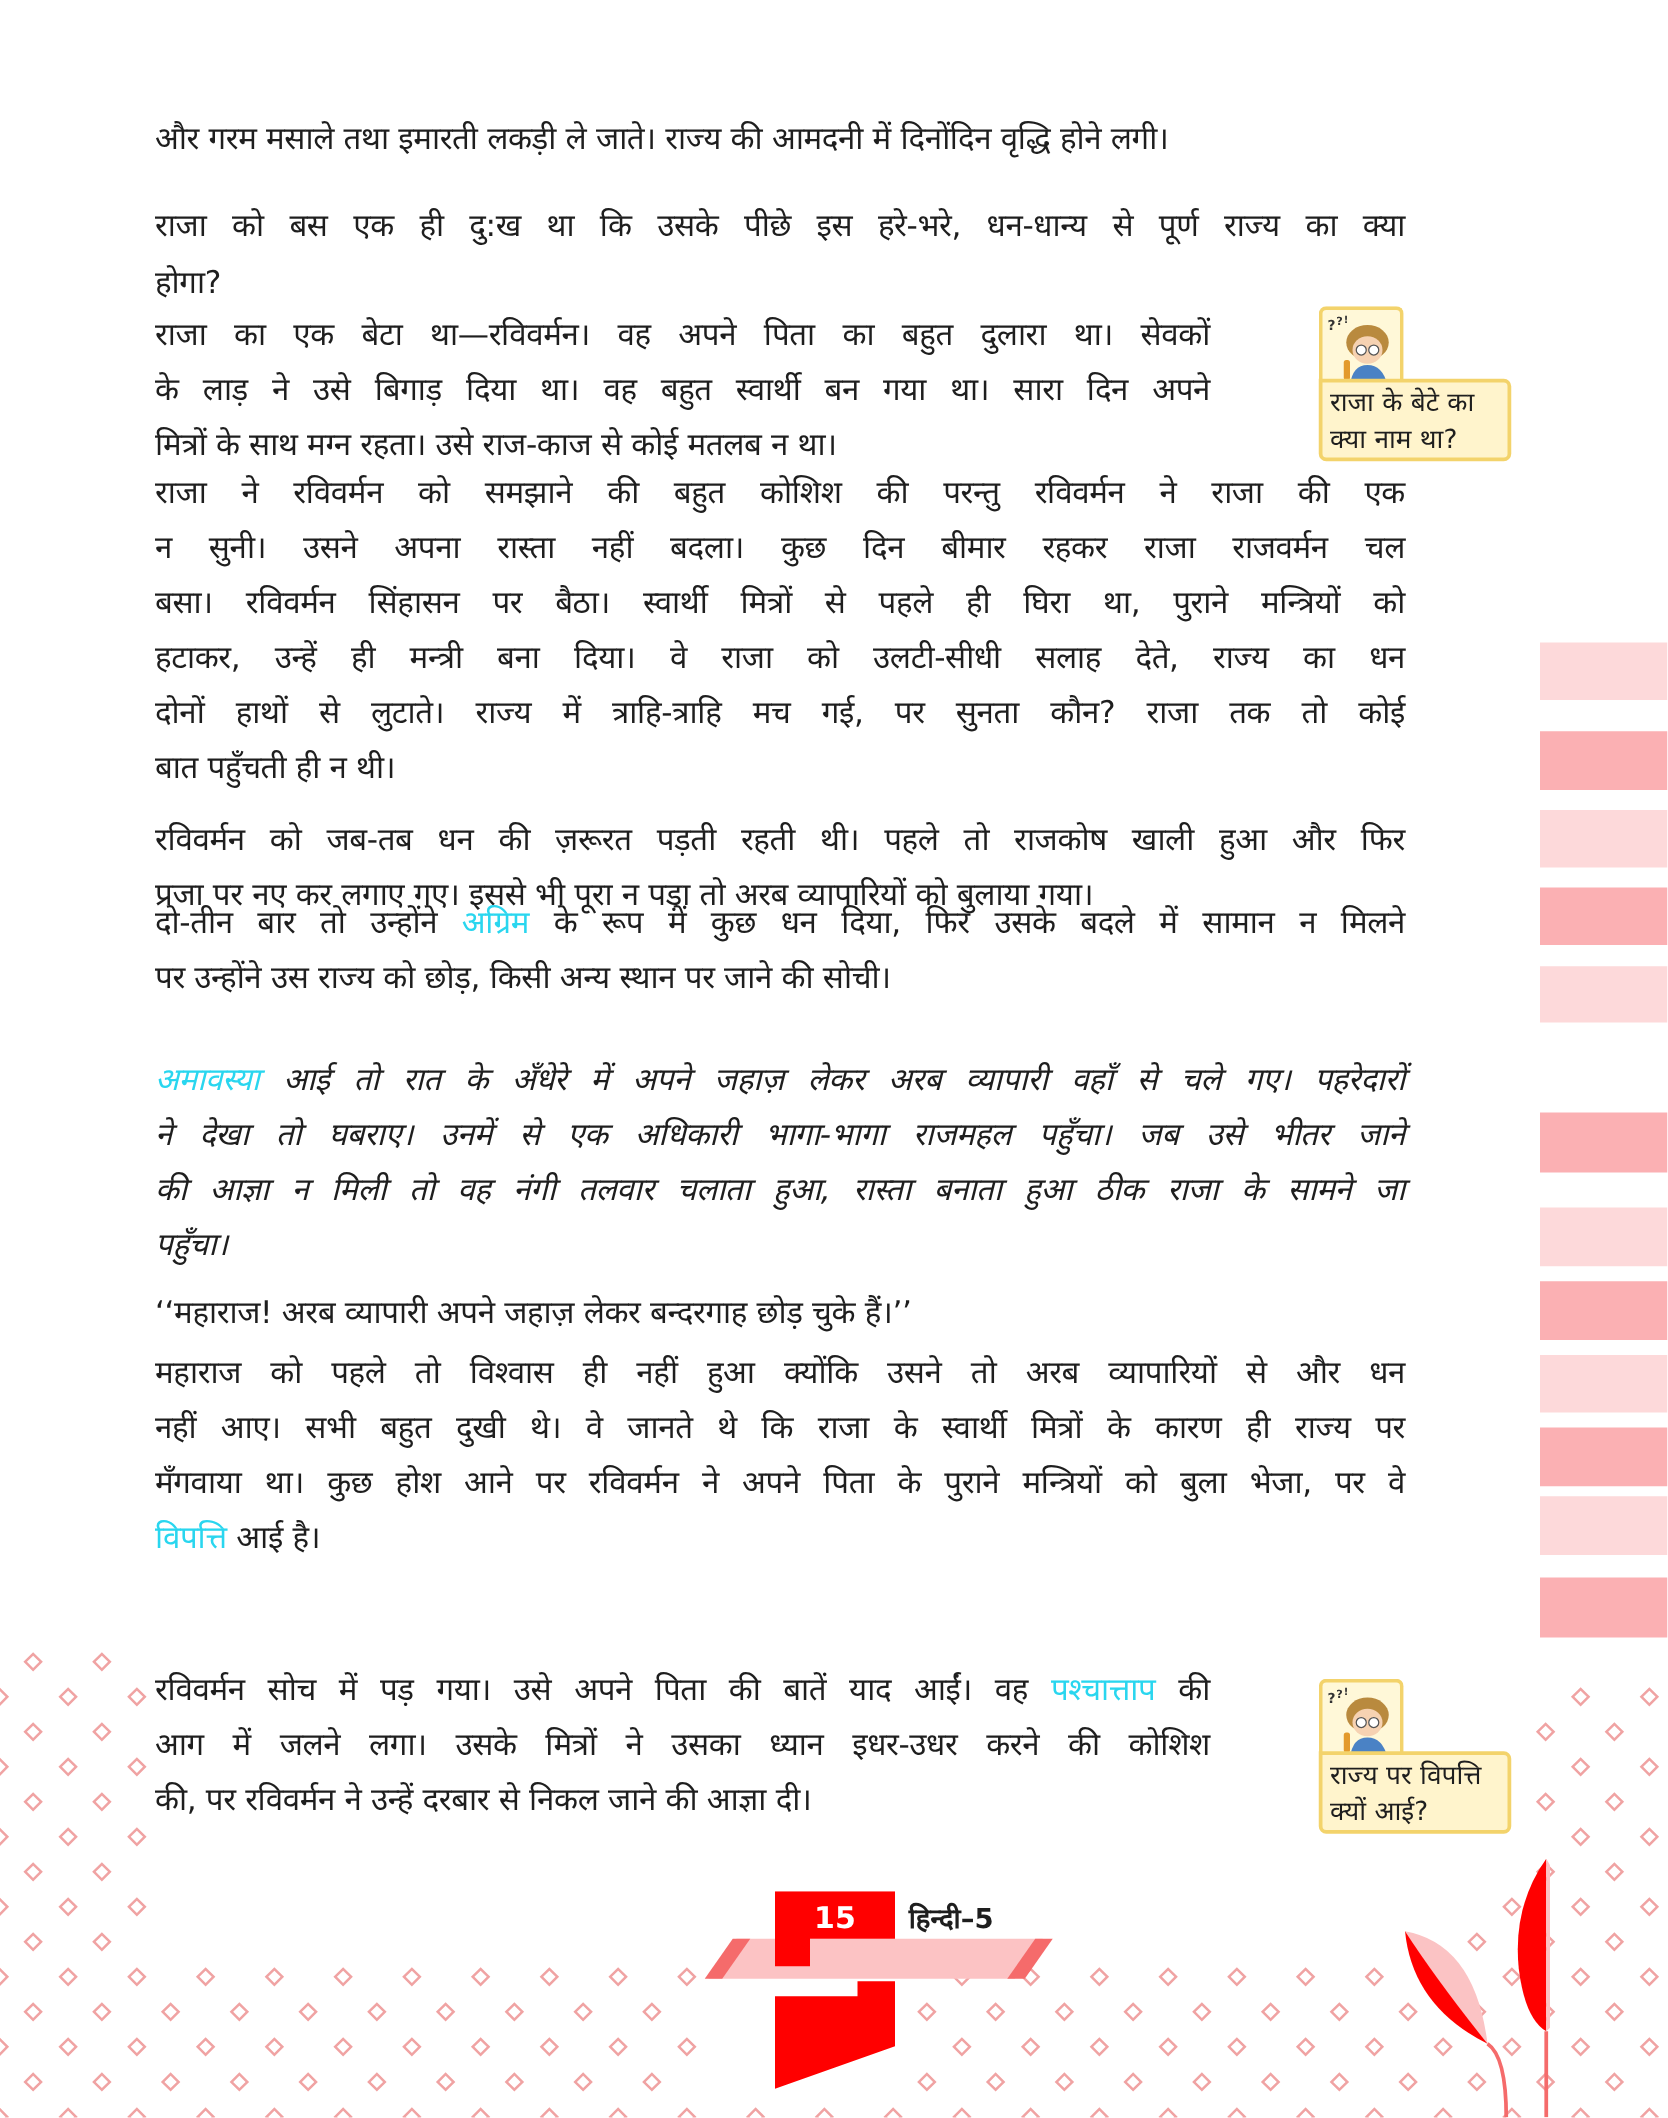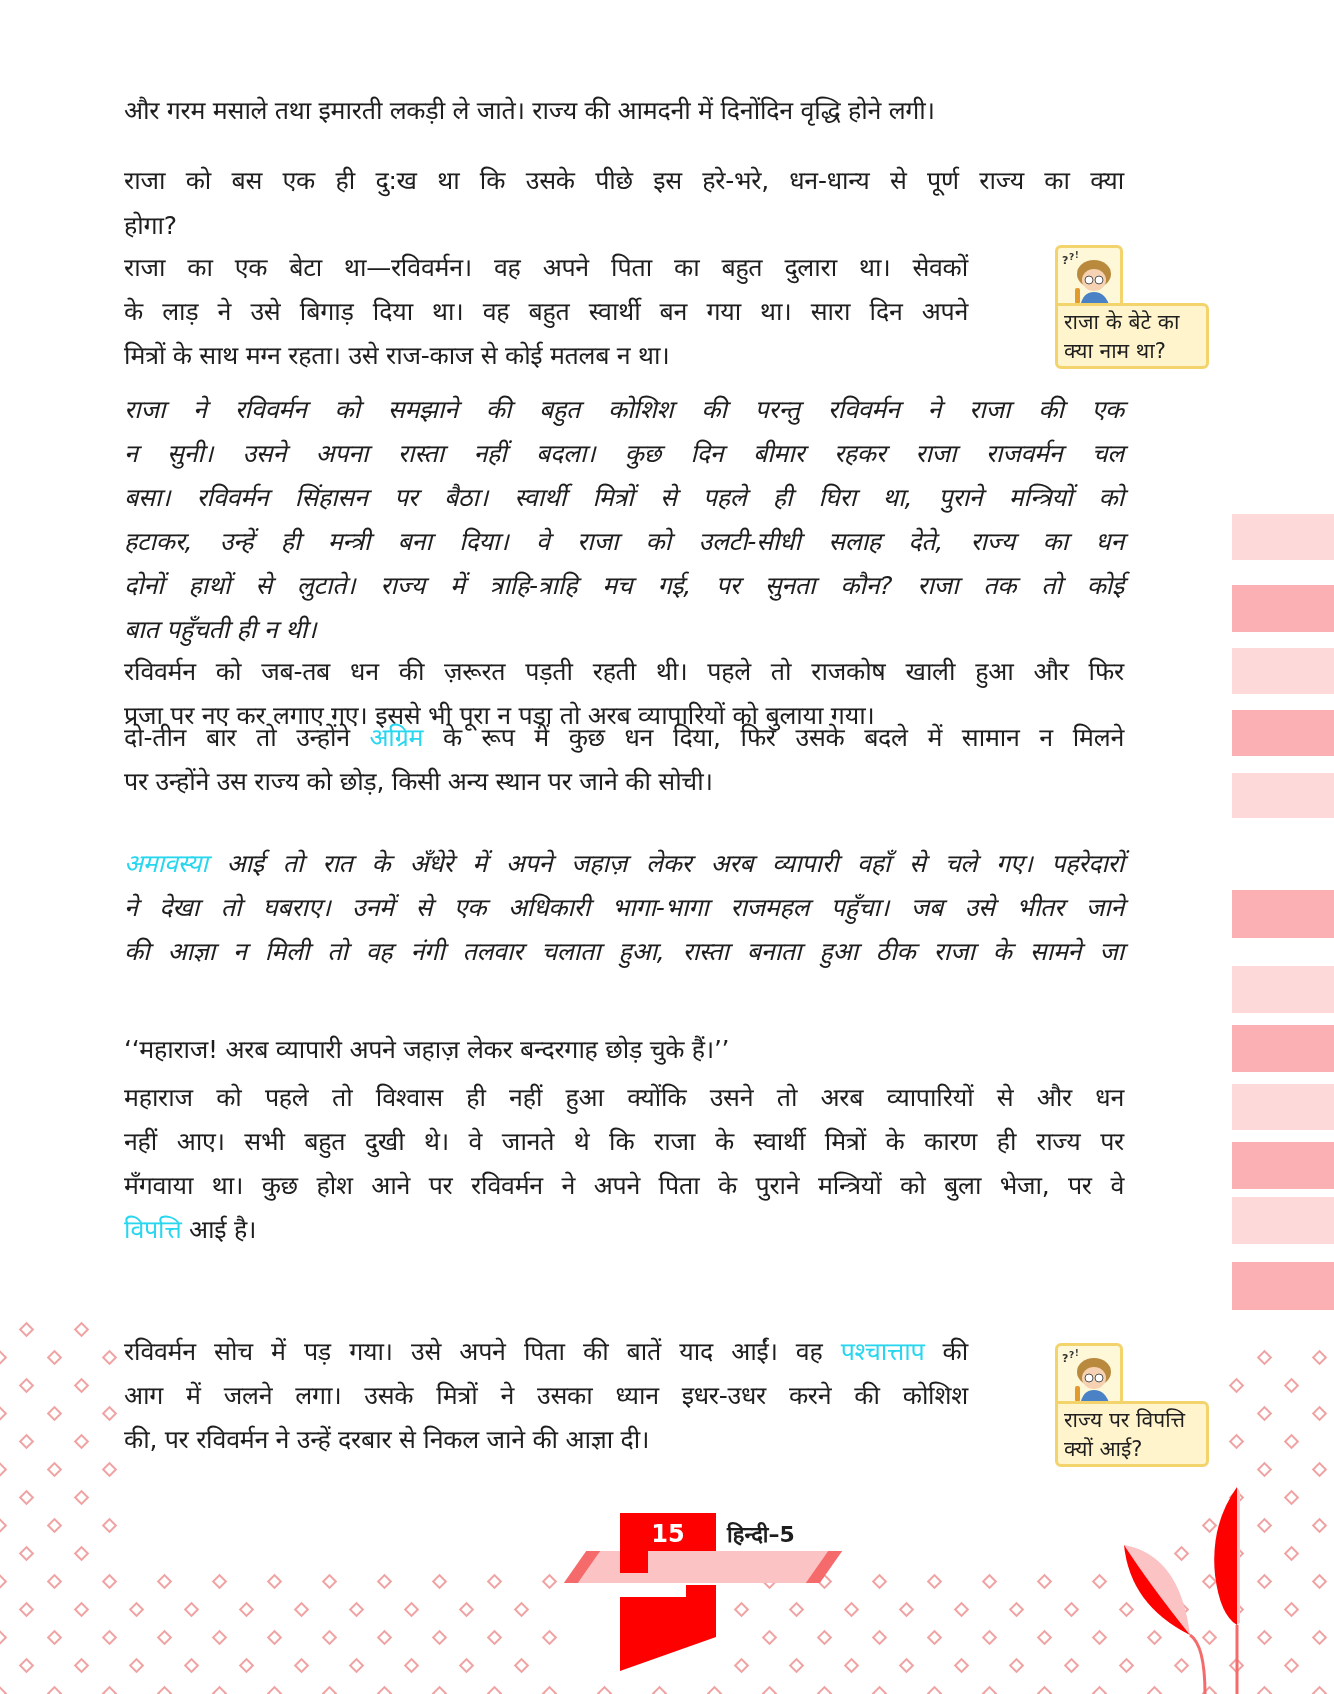--- a/index.html
+++ b/index.html
@@ -249,40 +249,41 @@
       </div>
       <div class="para" style="top: 158px; width: 1000px; line-height: 45px;">
         <span class="line">राजा को बस एक ही दु:ख था कि उसके पीछे इस हरे-भरे, धन-धान्य से पूर्ण राज्य का क्या</span>
         <span class="line last">होगा?</span>
       </div>
       <div class="para" style="top: 246px; width: 844px; line-height: 44px;">
         <span class="line">राजा का एक बेटा था—रविवर्मन। वह अपने पिता का बहुत दुलारा था। सेवकों</span>
         <span class="line">के लाड़ ने उसे बिगाड़ दिया था। वह बहुत स्वार्थी बन गया था। सारा दिन अपने</span>
         <span class="line last">मित्रों के साथ मग्न रहता। उसे राज-काज से कोई मतलब न था।</span>
       </div>
-      <div class="para" style="top: 388px; width: 1000px; line-height: 44px; font-style: italic;">
+      <div class="para" style="top: 372px; width: 1000px; line-height: 44px;">
         <span class="line">राजा ने रविवर्मन को समझाने की बहुत कोशिश की परन्तु रविवर्मन ने राजा की एक</span>
         <span class="line">न सुनी। उसने अपना रास्ता नहीं बदला। कुछ दिन बीमार रहकर राजा राजवर्मन चल</span>
         <span class="line">बसा। रविवर्मन सिंहासन पर बैठा। स्वार्थी मित्रों से पहले ही घिरा था, पुराने मन्त्रियों को</span>
         <span class="line">हटाकर, उन्हें ही मन्त्री बना दिया। वे राजा को उलटी-सीधी सलाह देते, राज्य का धन</span>
         <span class="line">दोनों हाथों से लुटाते। राज्य में त्राहि-त्राहि मच गई, पर सुनता कौन? राजा तक तो कोई</span>
         <span class="line last">बात पहुँचती ही न थी।</span>
       </div>
       <div class="para" style="top: 650px; width: 1000px; line-height: 44px;">
         <span class="line">रविवर्मन को जब-तब धन की ज़रूरत पड़ती रहती थी। पहले तो राजकोष खाली हुआ और फिर</span>
         <span class="line last">प्रजा पर नए कर लगाए गए। इससे भी पूरा न पड़ा तो अरब व्यापारियों को बुलाया गया।</span>
       </div>
       <div class="para" style="top: 716px; width: 1000px; line-height: 44px;">
         <span class="line"><span>दो-तीन बार तो उन्होंने </span><span class="hl">अग्रिम</span><span> के रूप में कुछ धन दिया, फिर उसके बदले में सामान न मिलने</span></span>
         <span class="line last">पर उन्होंने उस राज्य को छोड़, किसी अन्य स्थान पर जाने की सोची।</span>
       </div>
       <div class="para" style="top: 842px; width: 1000px; line-height: 44px; font-style: italic;">
         <span class="line"><span></span><span class="hl">अमावस्या</span><span> आई तो रात के अँधेरे में अपने जहाज़ लेकर अरब व्यापारी वहाँ से चले गए। पहरेदारों</span></span>
         <span class="line">ने देखा तो घबराए। उनमें से एक अधिकारी भागा-भागा राजमहल पहुँचा। जब उसे भीतर जाने</span>
         <span class="line">की आज्ञा न मिली तो वह नंगी तलवार चलाता हुआ, रास्ता बनाता हुआ ठीक राजा के सामने जा</span>
+        <span class="line last">पहुँचा।</span>
       </div>
       <div class="para" style="top: 1028px; width: 1000px; line-height: 44px;">
         <span class="line last">‘‘महाराज! अरब व्यापारी अपने जहाज़ लेकर बन्दरगाह छोड़ चुके हैं।’’</span>
       </div>
       <div class="para" style="top: 1076px; width: 1000px; line-height: 44px;">
         <span class="line">महाराज को पहले तो विश्वास ही नहीं हुआ क्योंकि उसने तो अरब व्यापारियों से और धन</span>
         <span class="line">नहीं आए। सभी बहुत दुखी थे। वे जानते थे कि राजा के स्वार्थी मित्रों के कारण ही राज्य पर</span>
         <span class="line">मँगवाया था। कुछ होश आने पर रविवर्मन ने अपने पिता के पुराने मन्त्रियों को बुला भेजा, पर वे</span>
         <span class="line last"><span></span><span class="hl">विपत्ति</span><span> आई है।</span></span>
       </div>

